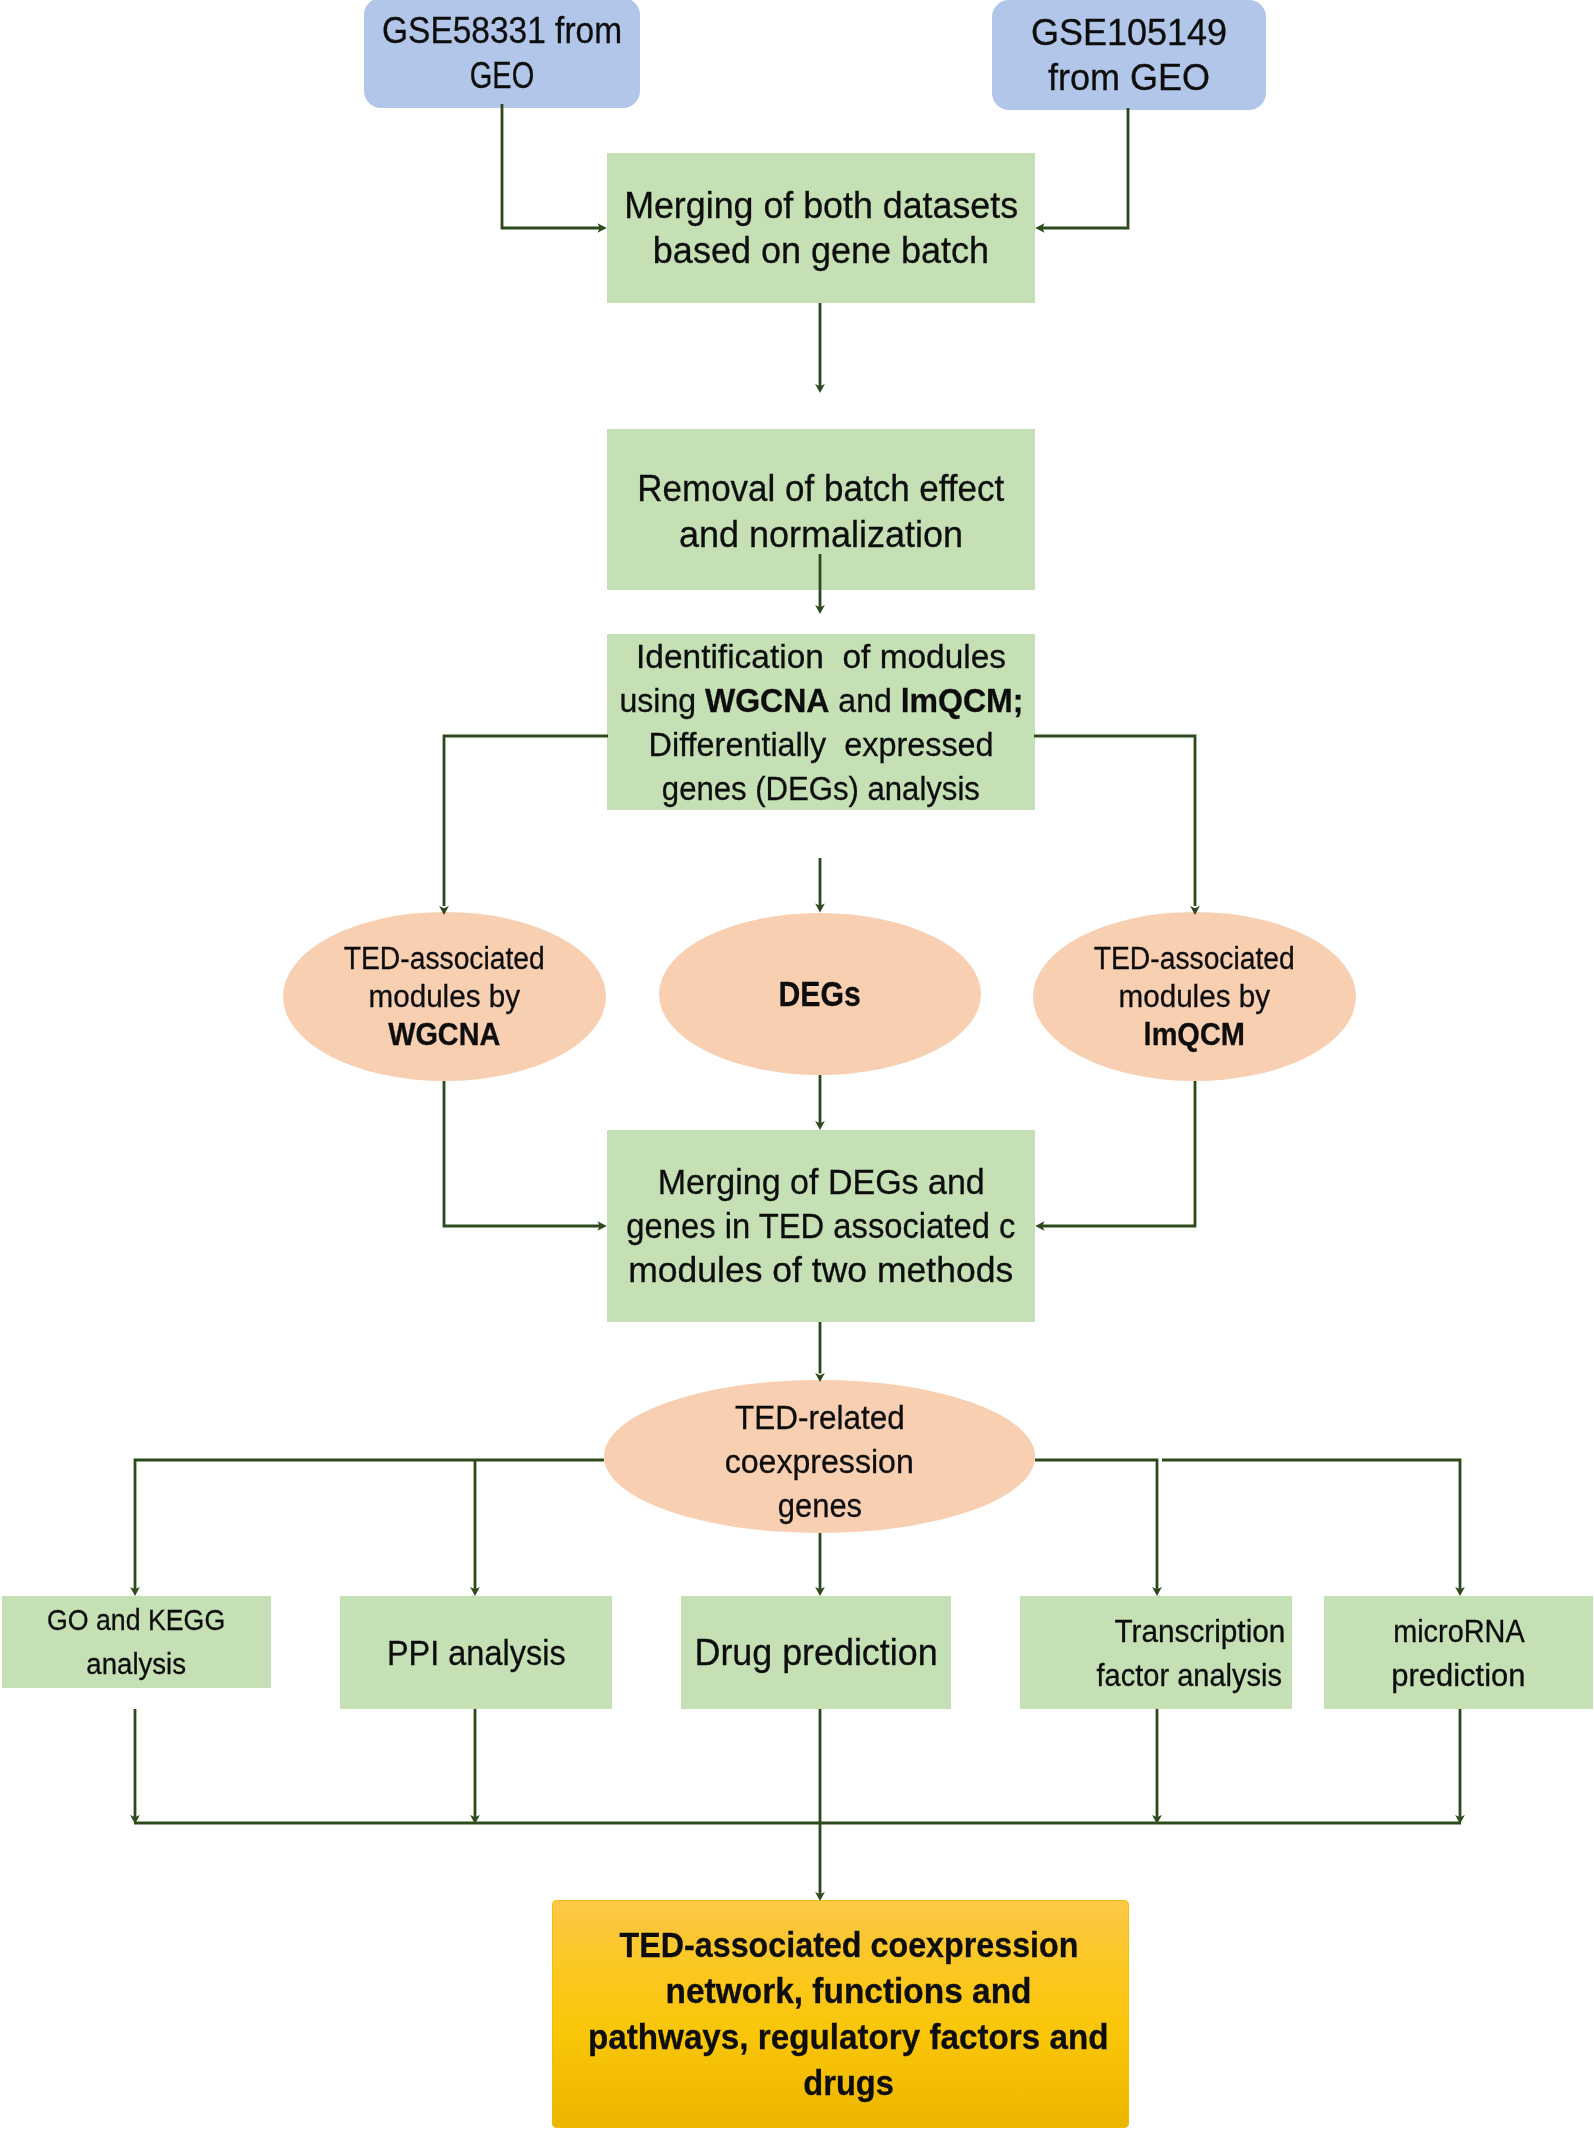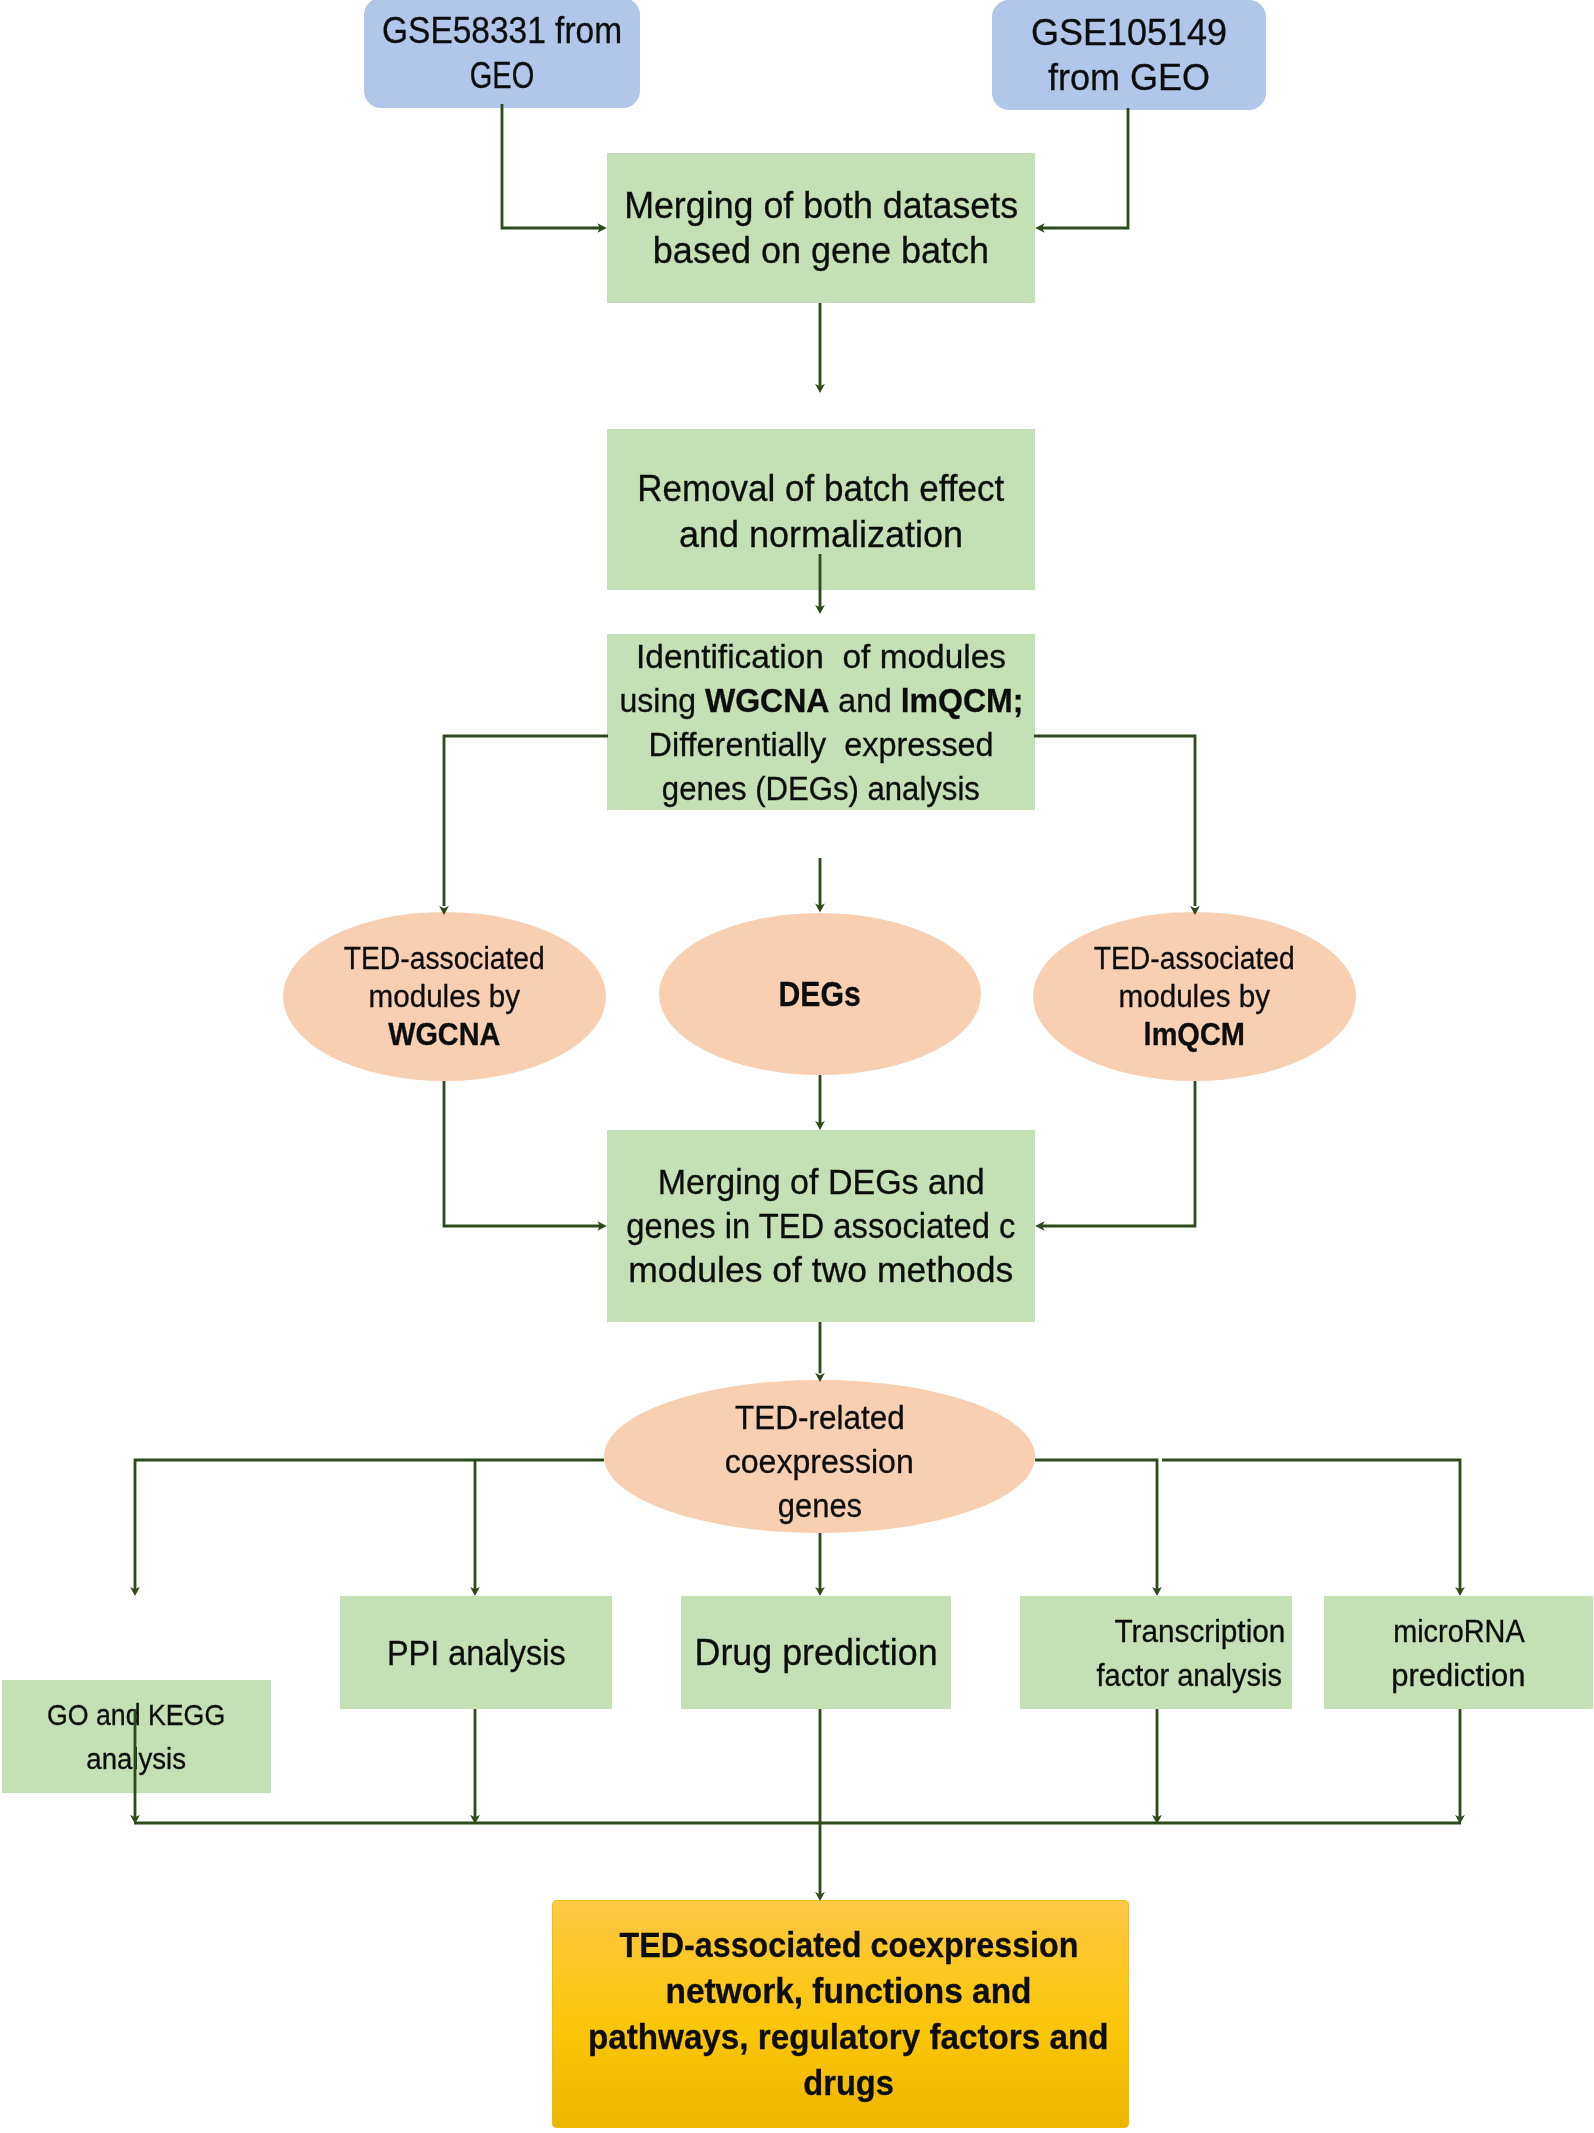--- a/index.html
+++ b/index.html
@@ -141,21 +141,21 @@
   </div>
 
   <div class="node ellipse" style="left:604px;top:1380px;width:431px;height:153px;font-size:33px;line-height:44px;">
     <div class="txt" style="top:5px;">
       <div class="ln"><span class="sx" style="transform: scaleX(0.9539);">TED-related</span></div>
       <div class="ln"><span class="sx" style="transform: scaleX(0.9725);">coexpression</span></div>
       <div class="ln"><span class="sx" style="transform: scaleX(0.9365);">genes</span></div>
     </div>
   </div>
 
-  <div class="node rect-green" style="left:2px;top:1680px;width:269px;height:113px;font-size:30px;line-height:44px;">
+  <div class="node rect-green" style="left:2px;top:1596px;width:269px;height:92px;font-size:30px;line-height:44px;">
     <div class="txt">
       <div class="ln"><span class="sx" style="transform: scaleX(0.8911);">GO and KEGG</span></div>
       <div class="ln"><span class="sx" style="transform: scaleX(0.9199);">analysis</span></div>
     </div>
   </div>
 
   <div class="node rect-green" style="left:340px;top:1596px;width:272px;height:113px;font-size:35px;line-height:44px;">
     <div class="txt">
       <div class="ln"><span class="sx" style="transform: scaleX(0.9279);">PPI analysis</span></div>
     </div>

